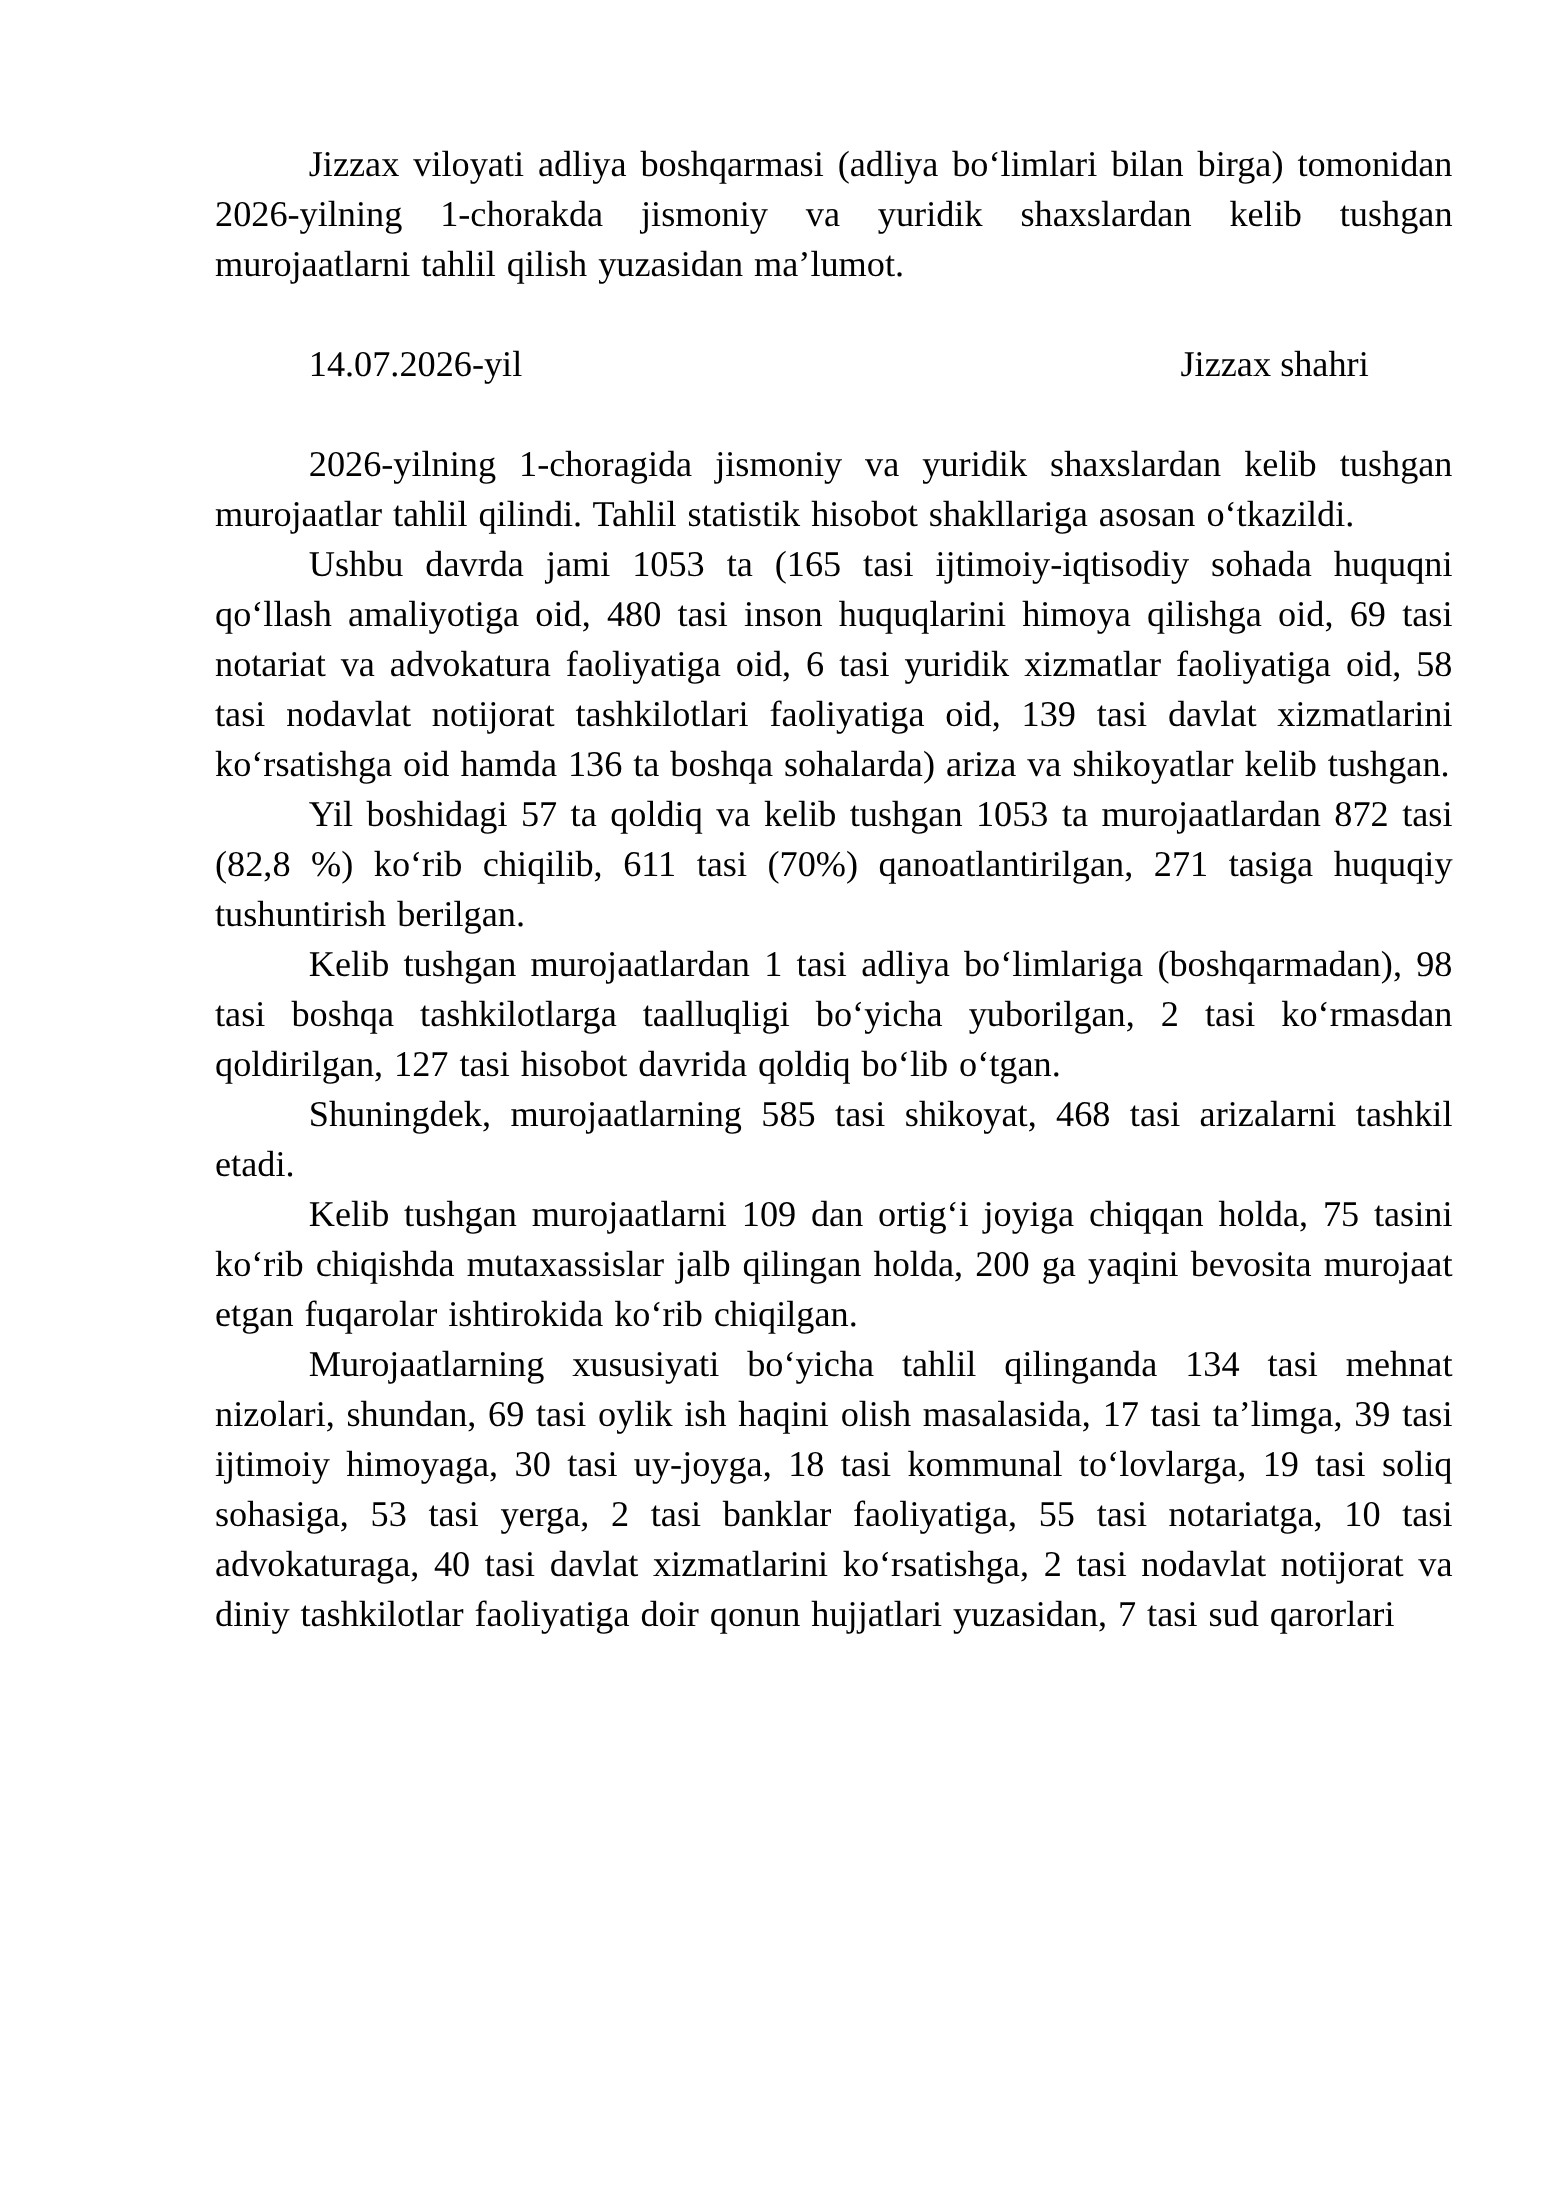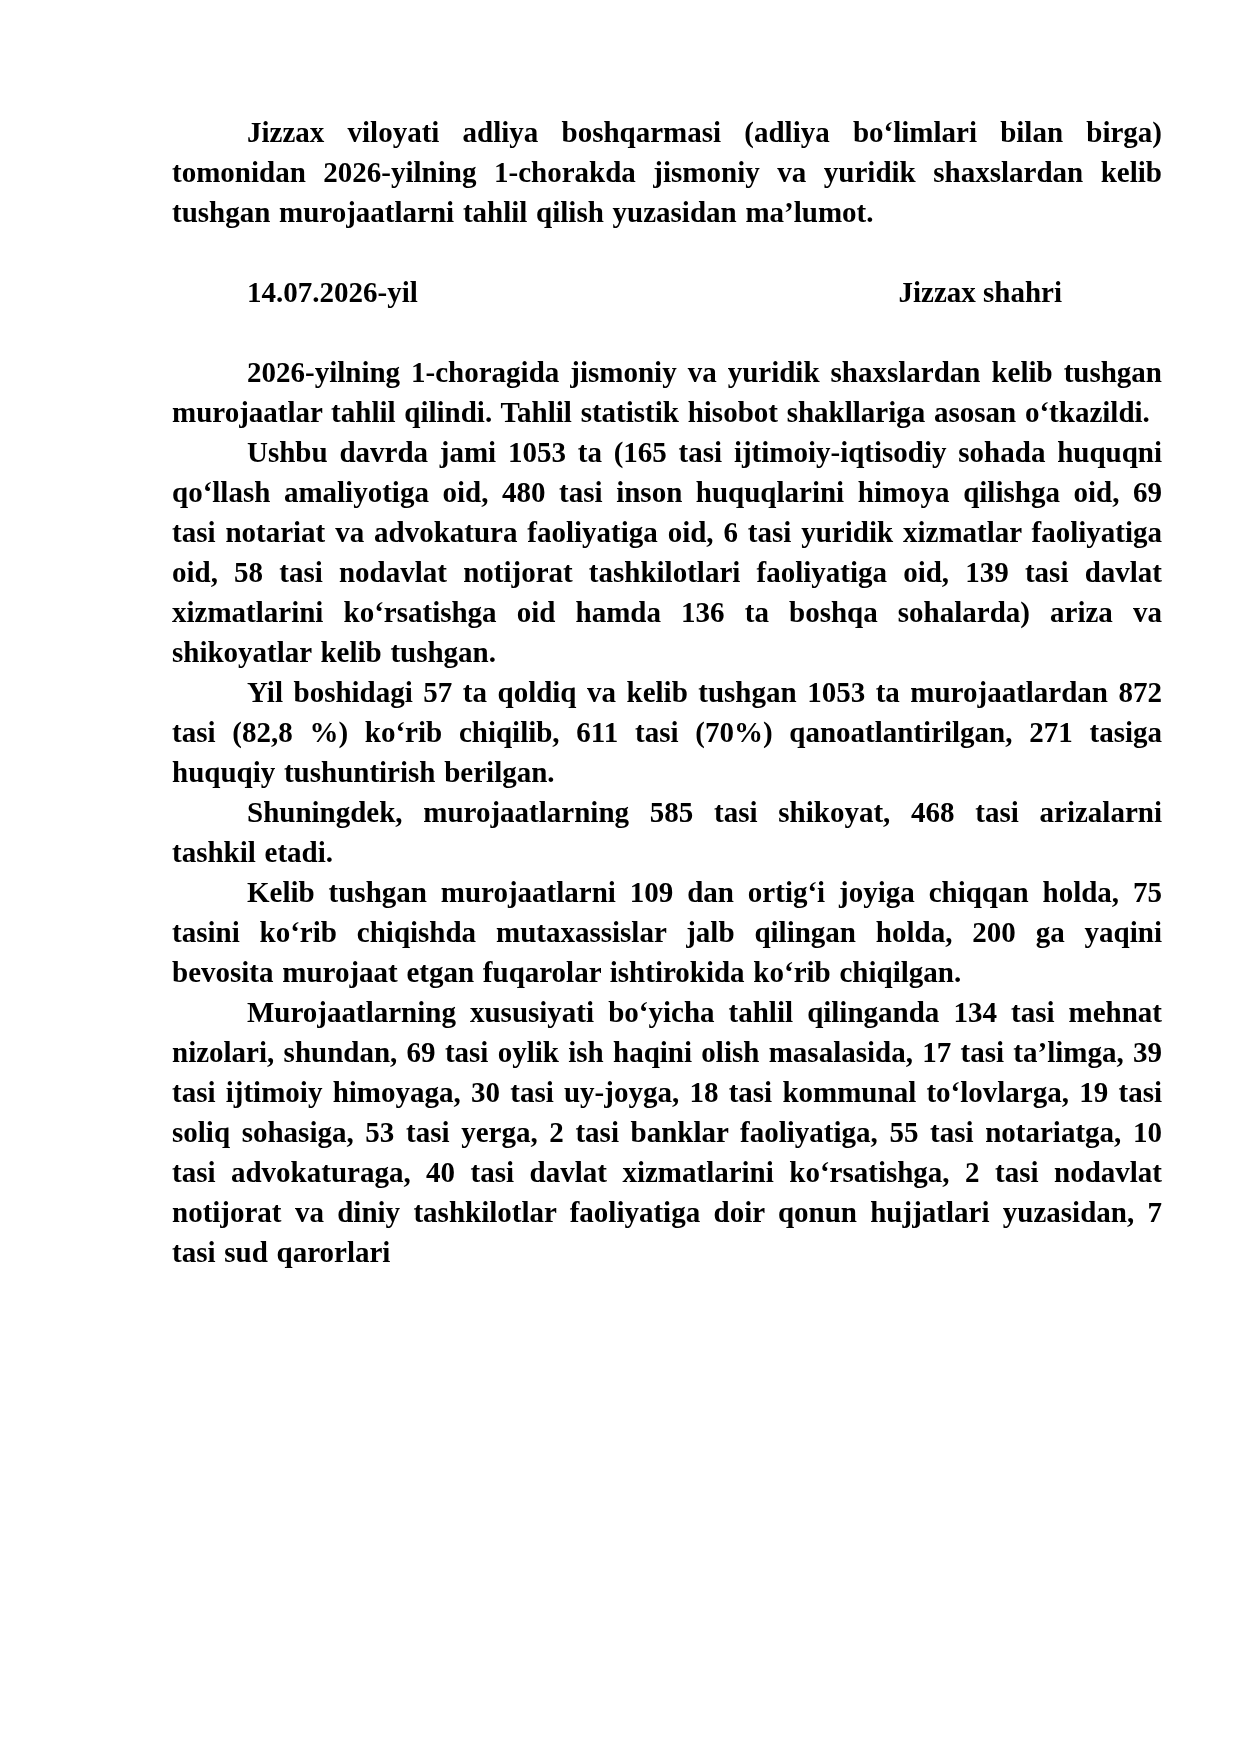--- a/index.html
+++ b/index.html
@@ -17,21 +17,20 @@
   .page {
     position: absolute;
     top: 0;
     left: 0;
     width: 1240px;
     height: 1755px;
     box-sizing: border-box;
     background: #ffffff;
     padding: 112px 78px 0 172px;
     overflow: hidden;
-    font-weight: bold;
   }
   .para {
     margin: 0;
     font-size: 29px;
     line-height: 40px;
     text-align: justify;
     text-indent: 75px;
     word-spacing: 1.5px;
   }
   .spacer {
@@ -40,21 +39,21 @@
   .date-row {
     display: flex;
     justify-content: space-between;
     font-size: 29px;
     line-height: 40px;
   }
   .date-row .date {
     margin-left: 75px;
   }
   .date-row .city {
-    margin-right: 100px;
+    margin-right: 67px;
   }
 </style>
 </head>
 <body>
 
 <div class="page">
 
   <p class="para">Jizzax viloyati adliya boshqarmasi (adliya bo‘limlari bilan birga) tomonidan 2026-yilning 1-chorakda jismoniy va yuridik shaxslardan kelib tushgan murojaatlarni tahlil qilish yuzasidan ma’lumot.</p>
 
   <div class="spacer"></div>
@@ -62,17 +61,18 @@
   <div class="date-row">
     <span class="date">14.07.2026-yil</span>
     <span class="city">Jizzax shahri</span>
   </div>
 
   <div class="spacer"></div>
 
   <p class="para">2026-yilning 1-choragida jismoniy va yuridik shaxslardan kelib tushgan murojaatlar tahlil qilindi. Tahlil statistik hisobot shakllariga asosan o‘tkazildi.</p>
   <p class="para">Ushbu davrda jami 1053 ta (165 tasi ijtimoiy-iqtisodiy sohada huquqni qo‘llash amaliyotiga oid, 480 tasi inson huquqlarini himoya qilishga oid, 69 tasi notariat va advokatura faoliyatiga oid, 6 tasi yuridik xizmatlar faoliyatiga oid, 58 tasi nodavlat notijorat tashkilotlari faoliyatiga oid, 139 tasi davlat xizmatlarini ko‘rsatishga oid hamda 136 ta boshqa sohalarda) ariza va shikoyatlar kelib tushgan.</p>
   <p class="para">Yil boshidagi 57 ta qoldiq va kelib tushgan 1053 ta murojaatlardan 872 tasi (82,8 %) ko‘rib chiqilib, 611 tasi (70%) qanoatlantirilgan, 271 tasiga huquqiy tushuntirish berilgan.</p>
+  <p class="para">Kelib tushgan murojaatlardan 1 tasi adliya bo‘limlariga (boshqarmadan), 98 tasi boshqa tashkilotlarga taalluqligi bo‘yicha yuborilgan, 2 tasi ko‘rmasdan qoldirilgan, 127 tasi hisobot davrida qoldiq bo‘lib o‘tgan.</p>
   <p class="para">Shuningdek, murojaatlarning 585 tasi shikoyat, 468 tasi arizalarni tashkil etadi.</p>
   <p class="para">Kelib tushgan murojaatlarni 109 dan ortig‘i joyiga chiqqan holda, 75 tasini ko‘rib chiqishda mutaxassislar jalb qilingan holda, 200 ga yaqini bevosita murojaat etgan fuqarolar ishtirokida ko‘rib chiqilgan.</p>
   <p class="para">Murojaatlarning xususiyati bo‘yicha tahlil qilinganda 134 tasi mehnat nizolari, shundan, 69 tasi oylik ish haqini olish masalasida, 17 tasi ta’limga, 39 tasi ijtimoiy himoyaga, 30 tasi uy-joyga, 18 tasi kommunal to‘lovlarga, 19 tasi soliq sohasiga, 53 tasi yerga, 2 tasi banklar faoliyatiga, 55 tasi notariatga, 10 tasi advokaturaga, 40 tasi davlat xizmatlarini ko‘rsatishga, 2 tasi nodavlat notijorat va diniy tashkilotlar faoliyatiga doir qonun hujjatlari yuzasidan, 7 tasi sud qarorlari</p>
 
 </div>
 
 </body></html>

